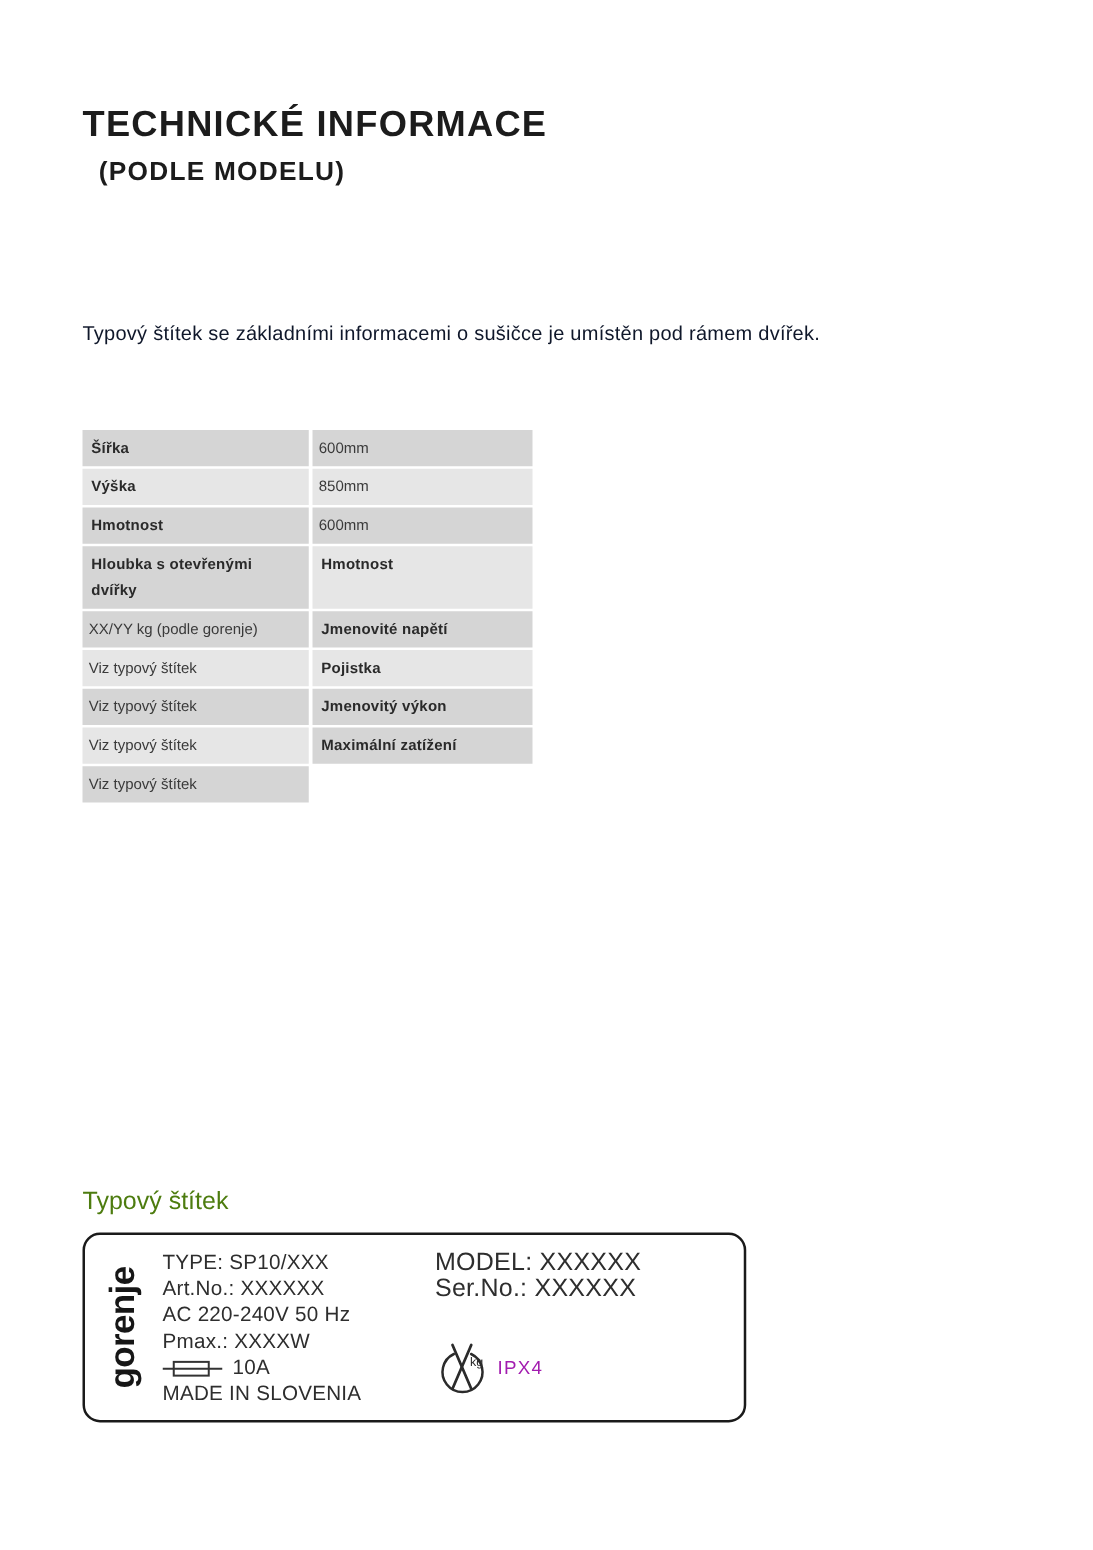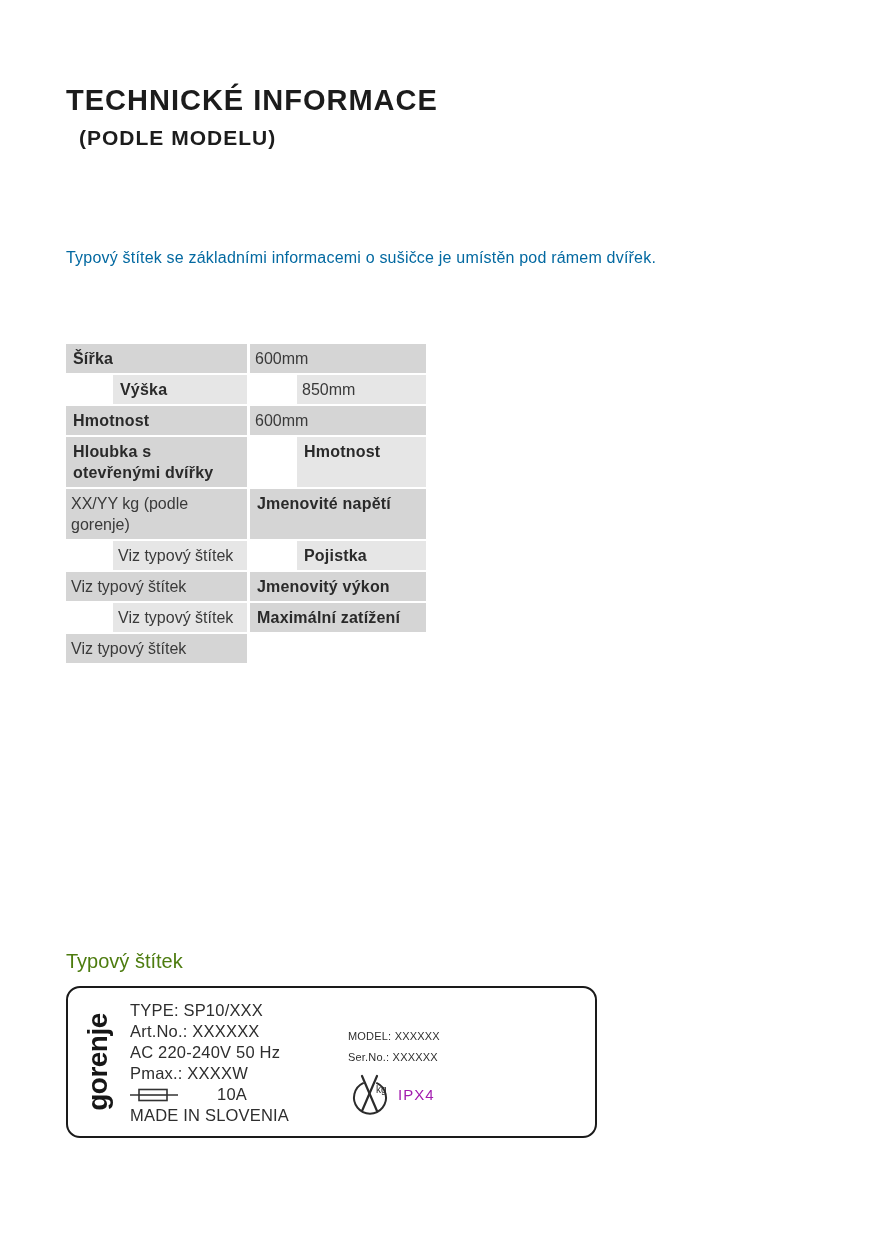--- a/index.html
+++ b/index.html
@@ -30,25 +30,25 @@
     font-size: 21px;
     font-weight: 700;
     letter-spacing: 1px;
     color: #1c1c1c;
   }
 
   
   .intro {
     position: absolute;
     left: 66px;
-    top: 249px;
+    top: 259px;
     width: 760px;
     font-size: 16px;
     letter-spacing: 0.2px;
-    color: #0369a1;
+    color: #0f172a;
     white-space: nowrap;
   }
 
   
   .side-tab {
     position: absolute;
     left: 843px;
     top: 131px;
     width: 31px;
     height: 165px;
@@ -78,32 +78,32 @@
     left: 66px;
     top: 344px;
     width: 360px;
     display: grid;
     grid-template-columns: 181px 176px;
     column-gap: 3px;
     row-gap: 2px;
   }
   .cell {
     padding: 4px 6px 4px 7px;
-    font-size: 16px;
+    font-size: 12px;
     line-height: 21px;
     color: #3a3a3a;
   }
   .cell.label {
     font-weight: 700;
     color: #2a2a2a;
     letter-spacing: 0.2px;
   }
   .cell.value { padding-left: 5px; }
   .cell[data-shade="dark"]  { background: #d5d5d5; }
-  .cell[data-shade="light"] { background: #e6e6e6; margin-left: 47px; }
+  .cell[data-shade="light"] { background: #e6e6e6; }
 
   
   .plate-caption {
     position: absolute;
     left: 66px;
     top: 950px;
     font-size: 20px;
     color: #4d7c0f;
   }
   .plate {
@@ -133,27 +133,26 @@
     top: 12px;
     font-size: 16.5px;
     line-height: 21px;
     color: #2e2e2e;
     letter-spacing: 0.2px;
   }
   .plate-right {
     position: absolute;
     left: 280px;
     top: 12px;
-    font-size: 11px;
+    font-size: 20px;
     line-height: 21px;
     color: #2e2e2e;
     letter-spacing: 0.2px;
-    margin-top: 26px;
-  }
-  .fuse-row { display: flex; align-items: center; height: 21px; gap: 31px; }
+  }
+  .fuse-row { display: flex; align-items: center; height: 21px; }
   .fuse-row svg { margin-right: 8px; }
   .fuse-rating { font-size: 16.5px; color: #2e2e2e; }
   .load-icon {
     position: absolute;
     left: 280px;
     top: 82px;
   }
   .ip-rating {
     position: absolute;
     left: 330px;

